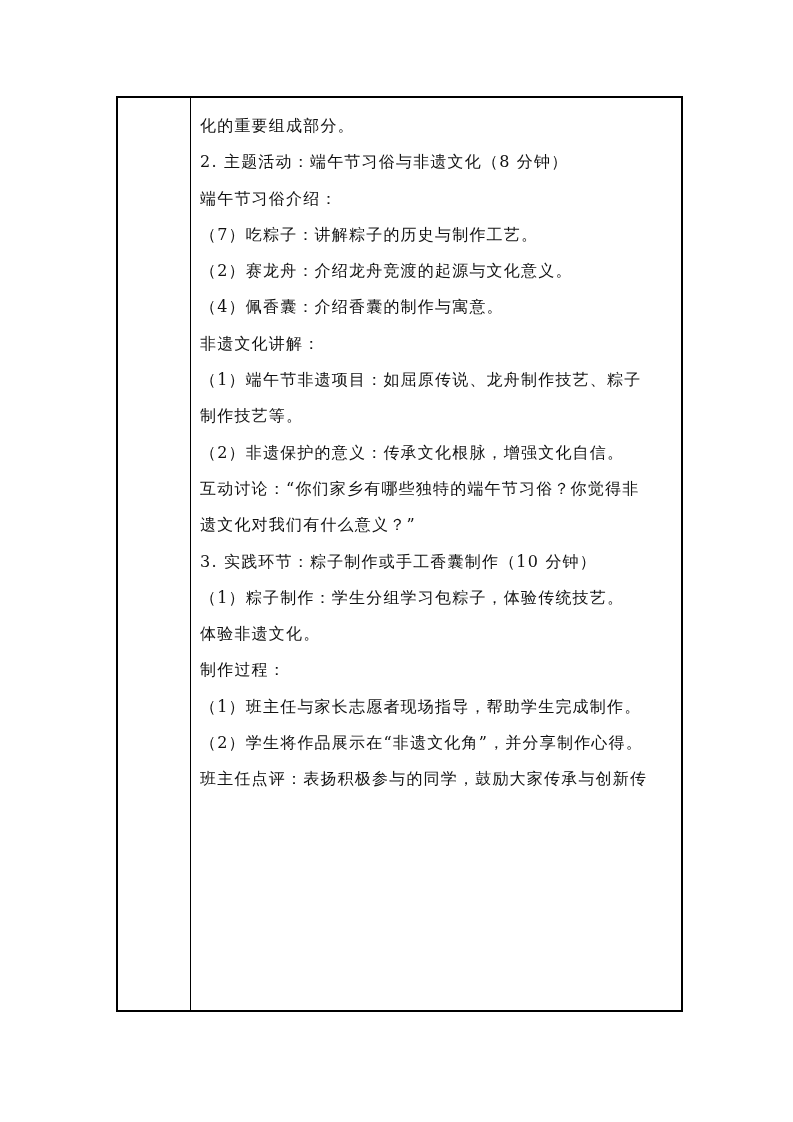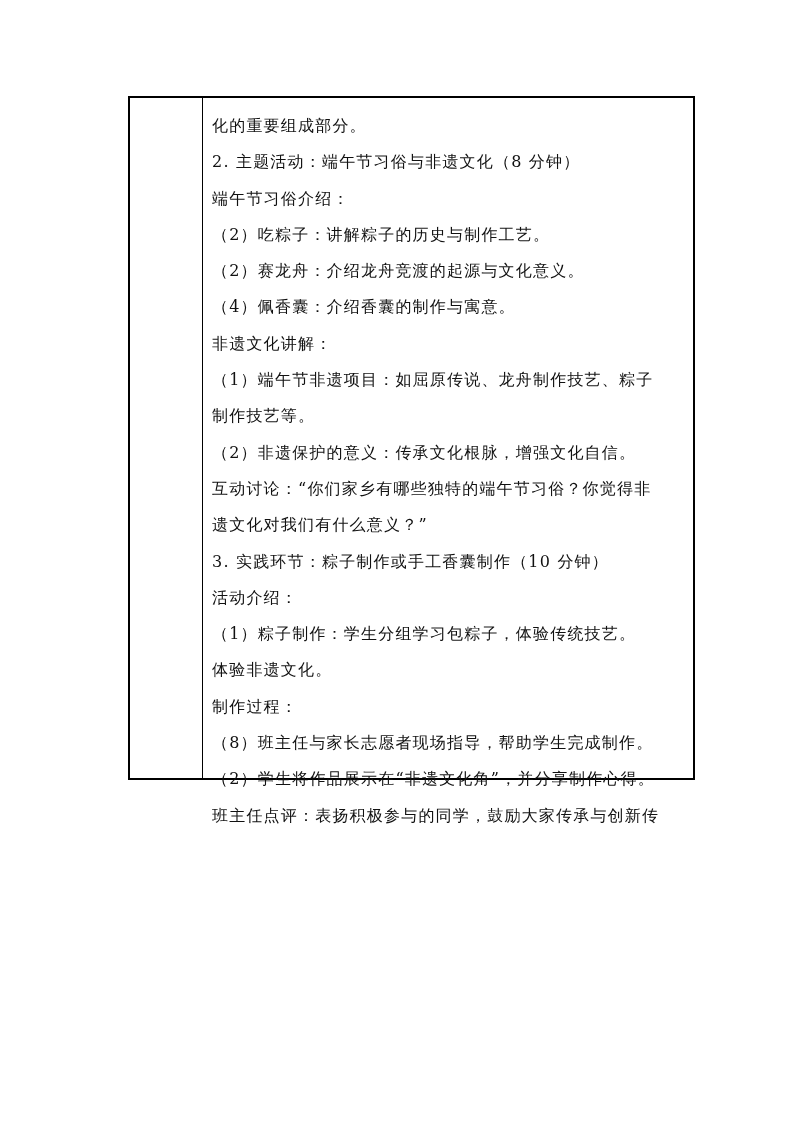--- a/index.html
+++ b/index.html
@@ -1,46 +1,45 @@
 <!DOCTYPE html>
 <html><head>
 <meta charset="utf-8">
 <style>
   html, body { margin:0; padding:0; background:#ffffff; }
   body { width:793px; height:1122px; position:relative; overflow:hidden;
          font-family:"DejaVu Serif","Liberation Serif",serif; color:#111; }
-  .table { position:absolute; left:128px; top:96px; width:567px; height:684px;
+  .table { position:absolute; left:116px; top:96px; width:567px; height:916px;
            border:2px solid #000; box-sizing:border-box; }
   .col-left { position:absolute; left:0; top:0; width:73px; height:100%;
               border-right:1.5px solid #000; box-sizing:border-box; }
   .col-right { position:absolute; left:74px; top:0; right:0; height:100%;
                padding:10px 6px 0 8px; box-sizing:border-box; }
   .line { font-size:16px; line-height:36.3px; height:36.3px; white-space:nowrap;
           letter-spacing:1.2px; }
 </style>
 </head>
 <body>
 
 <div class="table">
   <div class="col-left"></div>
   <div class="col-right">
     <div class="line">化的重要组成部分。</div>
     <div class="line">2. 主题活动：端午节习俗与非遗文化（8 分钟）</div>
     <div class="line">端午节习俗介绍：</div>
-    <div class="line">（2）吃粽子：讲解粽子的历史与制作工艺。</div>
+    <div class="line">（7）吃粽子：讲解粽子的历史与制作工艺。</div>
     <div class="line">（2）赛龙舟：介绍龙舟竞渡的起源与文化意义。</div>
     <div class="line">（4）佩香囊：介绍香囊的制作与寓意。</div>
     <div class="line">非遗文化讲解：</div>
     <div class="line">（1）端午节非遗项目：如屈原传说、龙舟制作技艺、粽子</div>
     <div class="line">制作技艺等。</div>
     <div class="line">（2）非遗保护的意义：传承文化根脉，增强文化自信。</div>
     <div class="line">互动讨论：“你们家乡有哪些独特的端午节习俗？你觉得非</div>
     <div class="line">遗文化对我们有什么意义？”</div>
     <div class="line">3. 实践环节：粽子制作或手工香囊制作（10 分钟）</div>
-    <div class="line">活动介绍：</div>
     <div class="line">（1）粽子制作：学生分组学习包粽子，体验传统技艺。</div>
     <div class="line">体验非遗文化。</div>
     <div class="line">制作过程：</div>
-    <div class="line">（8）班主任与家长志愿者现场指导，帮助学生完成制作。</div>
+    <div class="line">（1）班主任与家长志愿者现场指导，帮助学生完成制作。</div>
     <div class="line">（2）学生将作品展示在“非遗文化角”，并分享制作心得。</div>
     <div class="line">班主任点评：表扬积极参与的同学，鼓励大家传承与创新传</div>
   </div>
 </div>
 
 </body></html>

